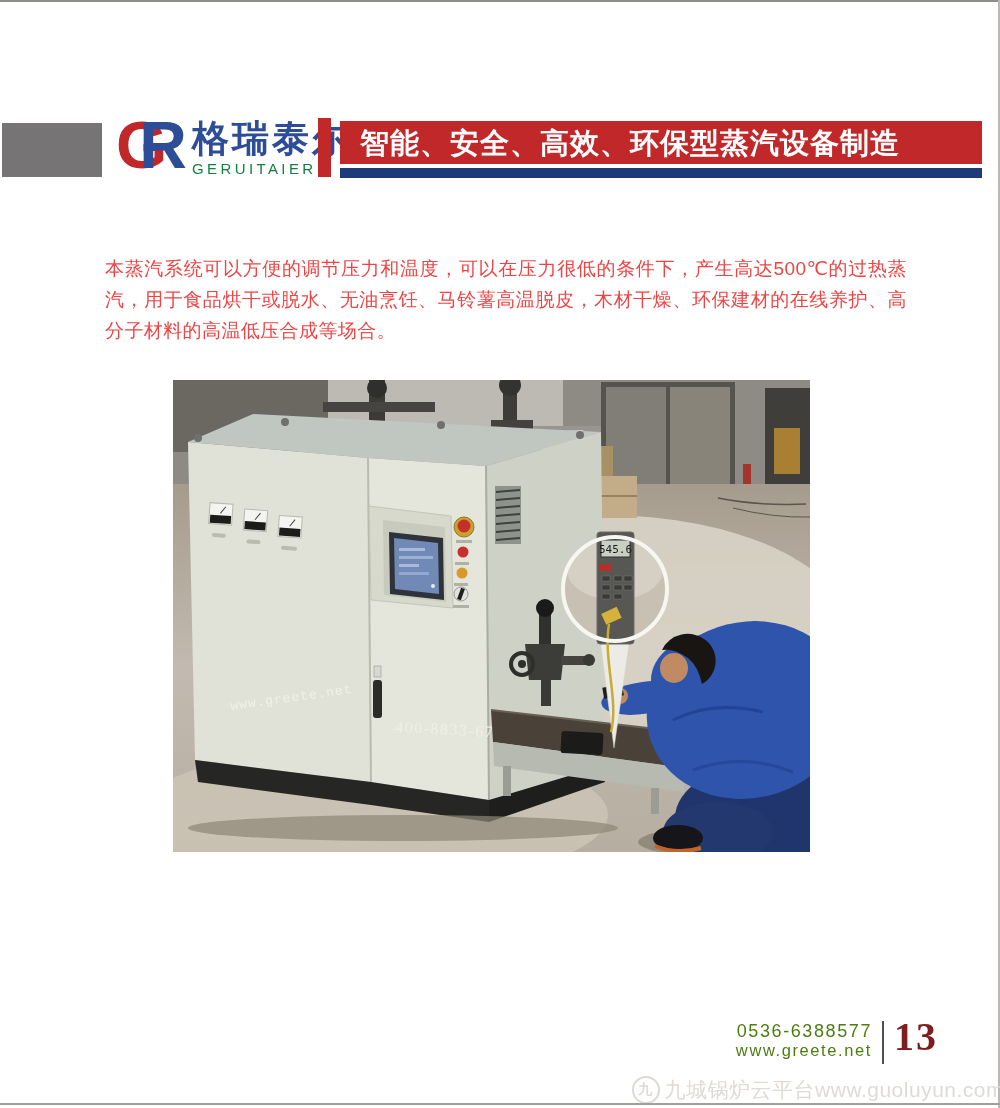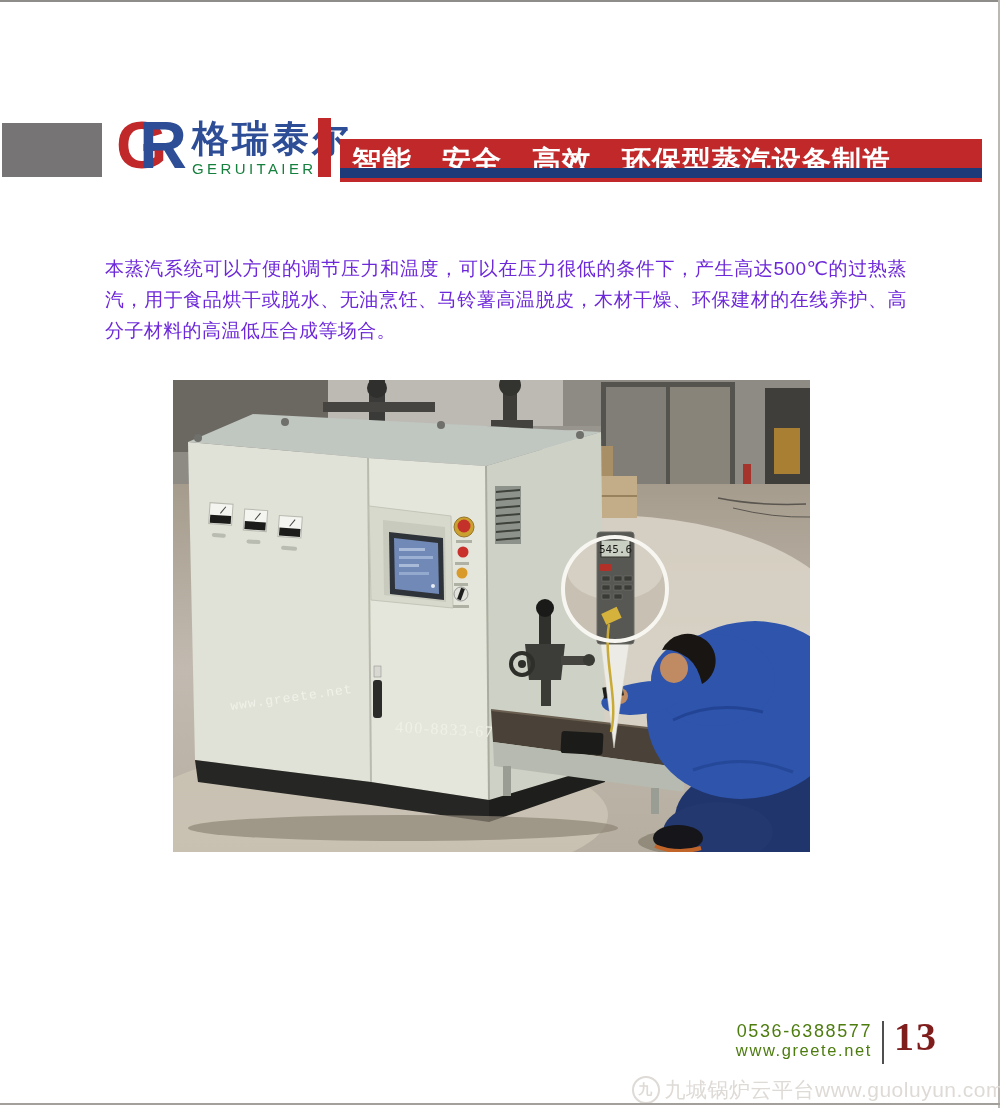--- a/index.html
+++ b/index.html
@@ -17,31 +17,31 @@
   .logo{position:absolute;left:116px;top:114px;display:flex;align-items:flex-start;}
   .logo-gr{font-weight:bold;font-size:66px;line-height:62px;letter-spacing:-4px;}
   .logo-gr .g{color:#c0282a;}
   .logo-gr .r{color:#2d4d96;margin-left:-24px;}
   .logo-text{margin-left:9px;padding-top:6px;}
   .logo-cn{font-size:37px;font-weight:bold;color:#2d4d96;letter-spacing:3px;line-height:38px;}
   .logo-en{font-size:15px;color:#15803d;letter-spacing:3.4px;line-height:17px;margin-top:2px;}
   .red-accent{position:absolute;left:318px;top:118px;width:13px;height:59px;background:#c0282a;}
   .banner{
     position:absolute;left:340px;top:121px;width:642px;height:43px;background:#c0282a;
-    color:#ffffff;font-weight:bold;font-size:29px;line-height:44px;padding-left:12px;
-    box-sizing:border-box;letter-spacing:1px;white-space:nowrap;margin-top:18px;
+    color:#ffffff;font-weight:bold;font-size:29px;line-height:44px;padding-left:20px;
+    box-sizing:border-box;letter-spacing:1px;white-space:nowrap;
   }
   .blue-bar{position:absolute;left:340px;top:168px;width:642px;height:10px;background:#1e3a78;}
 
   
   .section{position:absolute;left:105px;width:802px;}
   .sec7{top:244px;}
   .sec8{top:892px;}
   .section h2{margin:0;font-size:22px;line-height:26px;color:#161616;font-weight:bold;letter-spacing:1px;}
-  .section p{margin:9px 0 0 0;font-size:19px;line-height:31px;color:#6d28d9;text-align:justify;letter-spacing:0.4px;}
+  .section p{margin:9px 0 0 0;font-size:19px;line-height:31px;color:#ef4444;text-align:justify;letter-spacing:0.4px;}
 
   
   .photo{position:absolute;left:173px;top:380px;width:637px;height:472px;overflow:hidden;}
   .photo svg{display:block;}
 
   
   .footer-contact{
     position:absolute;left:600px;top:1022px;width:272px;text-align:right;
     color:#4d7c0f;letter-spacing:1.6px;line-height:19px;
   }

